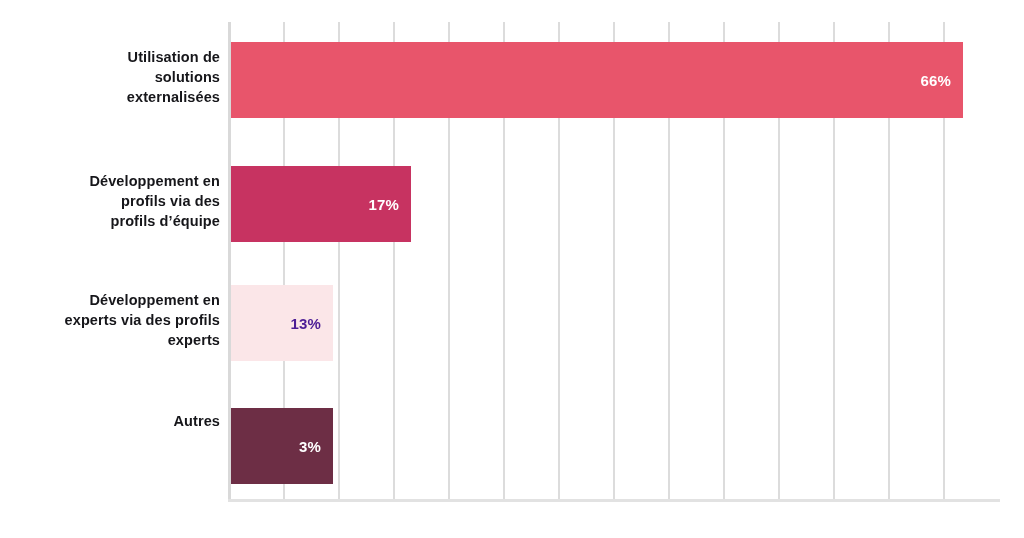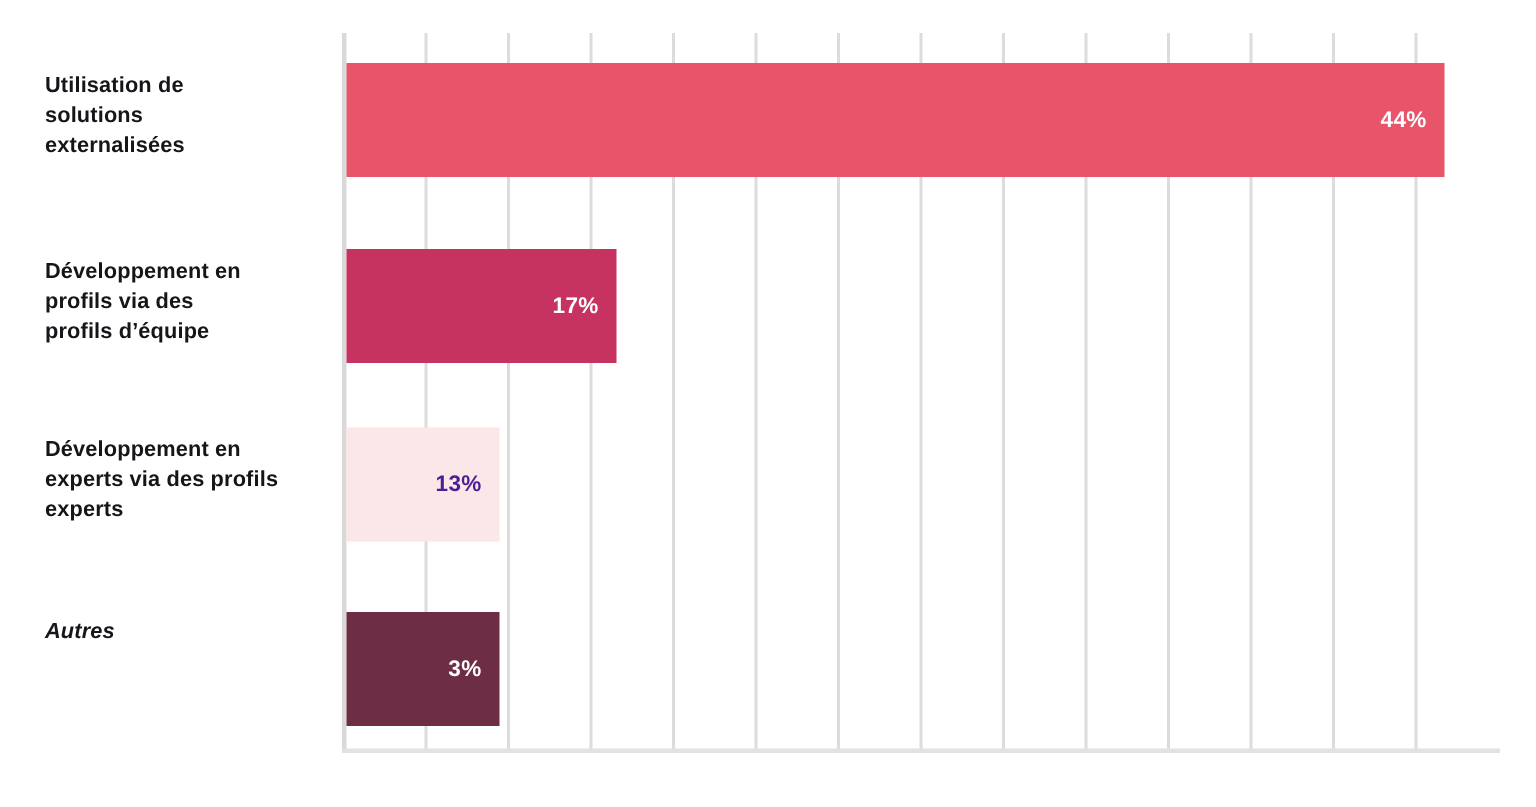--- a/index.html
+++ b/index.html
@@ -65,21 +65,21 @@
 
   .cat-label {
     position: absolute;
     left: 30px;
     width: 190px;
     color: #16161a;
     font-size: 14.5px;
     font-weight: bold;
     line-height: 20px;
     letter-spacing: 0.1px;
-    text-align: left;
+    text-align: right;
   }
 
   .bar {
     position: absolute;
     left: 231px;
     top: 0;
     height: 100%;
     box-sizing: border-box;
   }
 
@@ -118,21 +118,21 @@
   <div id="y-axis-line"></div>
   <div id="x-axis-line"></div>
 
   <div class="cat-row" style="top:42px; height:76px;">
     <div class="cat-label" style="top:5px;">
       <div>Utilisation de</div>
       <div>solutions</div>
       <div>externalisées</div>
     </div>
     <div class="bar" style="width:732px; background:#e8556b;">
-      <span class="bar-value" style="color:#ffffff;">44%</span>
+      <span class="bar-value" style="color:#ffffff;">66%</span>
     </div>
   </div>
 
   <div class="cat-row" style="top:166px; height:76px;">
     <div class="cat-label" style="top:5px;">
       <div>Développement en</div>
       <div>profils via des</div>
       <div>profils d’équipe</div>
     </div>
     <div class="bar" style="width:180px; background:#c73361;">
@@ -145,21 +145,21 @@
       <div>Développement en</div>
       <div>experts via des profils</div>
       <div>experts</div>
     </div>
     <div class="bar" style="width:102px; background:#fbe6e8;">
       <span class="bar-value" style="color:#4c1d95;">13%</span>
     </div>
   </div>
 
   <div class="cat-row" style="top:408px; height:76px;">
-    <div class="cat-label" style="top:3px;font-style:italic;">
+    <div class="cat-label" style="top:3px;">
       <div>Autres</div>
     </div>
     <div class="bar" style="width:102px; background:#6d2e45;">
       <span class="bar-value" style="color:#ffffff;">3%</span>
     </div>
   </div>
 
 </div>
 
 </body></html>

